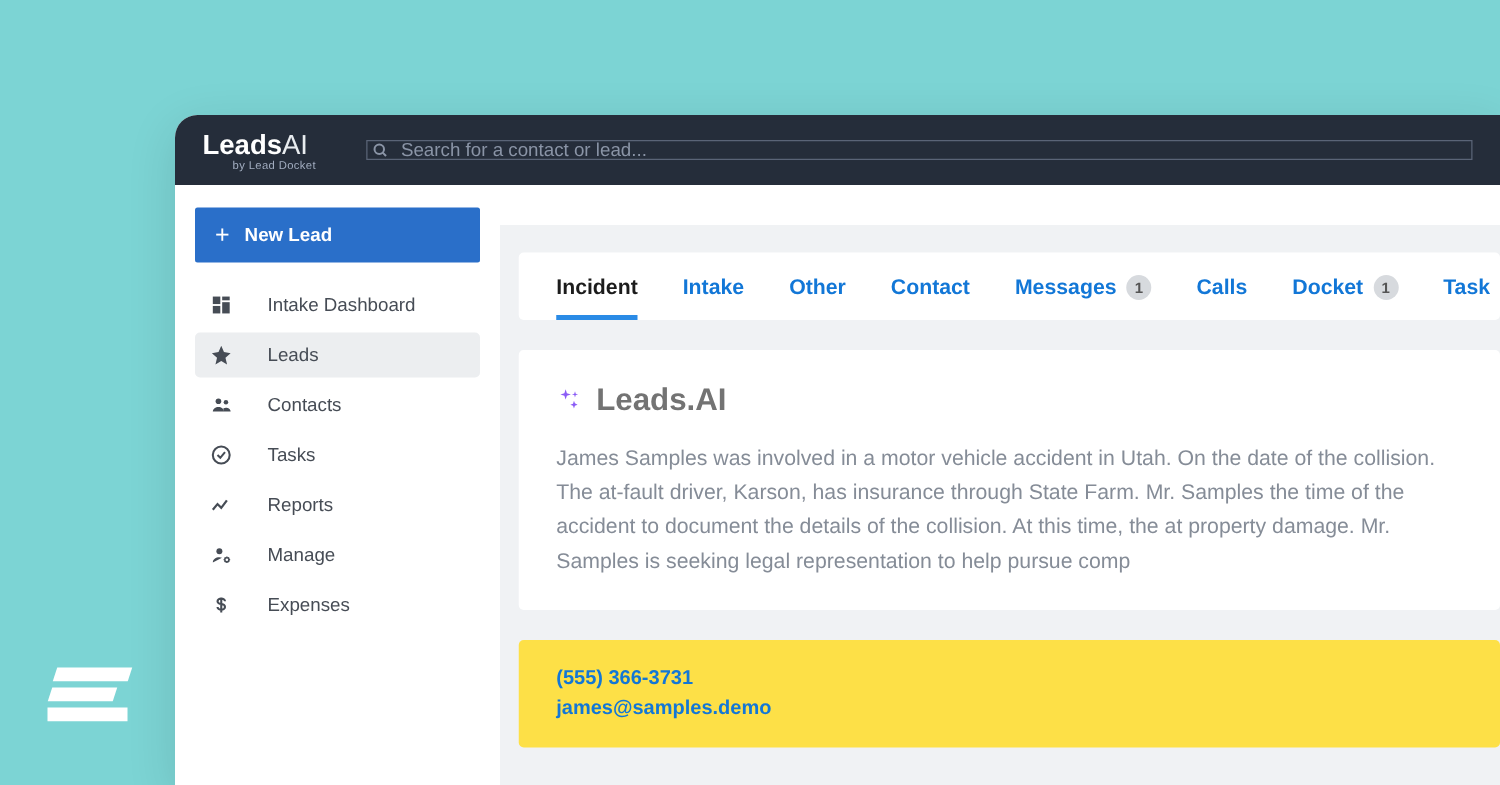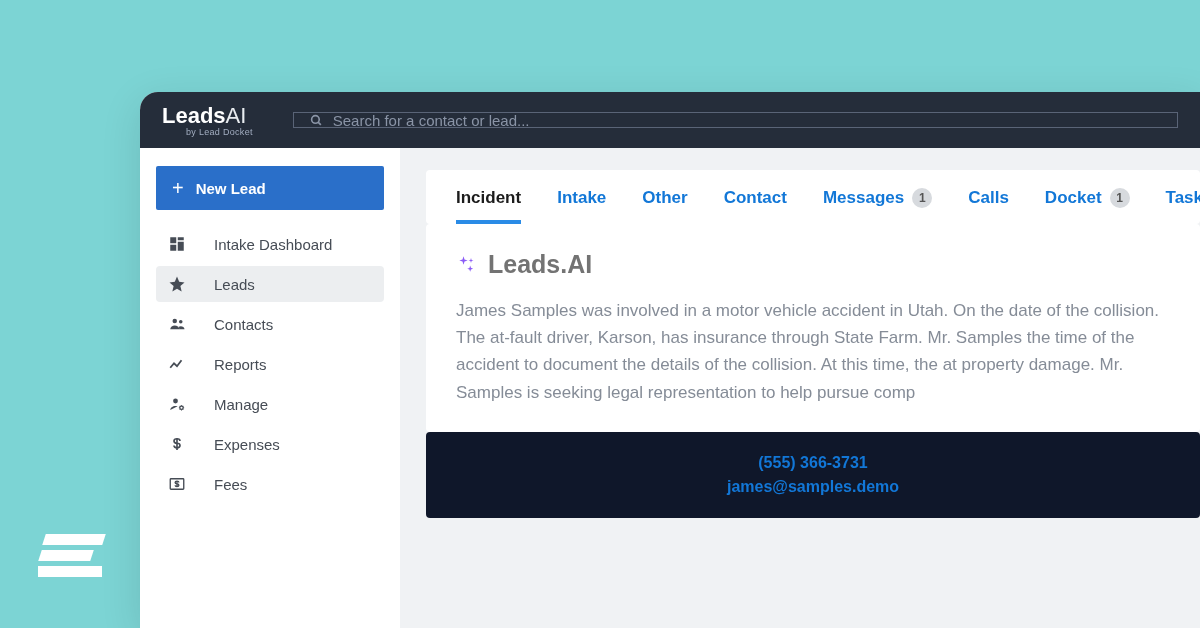--- a/index.html
+++ b/index.html
@@ -35,21 +35,21 @@
 .logo-strong { font-weight: 700; }
 .logo-thin { font-weight: 300; color: #e8ecef; }
 .logo-sub { font-size: 9px; color: #a2adc0; margin-top: -2px; letter-spacing: 0.3px; margin-left: 24px; }
 .search-wrap {
   flex: 1;
   height: 16px;
   background: #252d3a;
   border: 1px solid #5a6477;
   display: flex;
   align-items: center;
-  padding: 0 16px;
+  padding: 0 4px;
   gap: 10px;
   color: #8a94a6;
 }
 .search-wrap input {
   flex: 1;
   background: transparent;
   border: none;
   outline: none;
   color: #fff;
   font-size: 15px;
@@ -89,24 +89,26 @@
   color: #464c55;
   font-size: 15px;
   cursor: pointer;
   border-radius: 4px;
 }
 .nav-item.active { background: #eceef0; }
 .nav-icon { width: 18px; height: 18px; display: flex; align-items: center; justify-content: center; color: #464c55; flex-shrink: 0; }
 .main {
   flex: 1;
   background: #f0f2f4;
-  padding: 22px 0 22px 26px;
+  padding: 22px 0 22px 15px;
   display: flex;
   flex-direction: column;
+  gap: 24px;
   overflow: hidden;
+  margin-top: 32px;
 }
 .tabs-card {
   background: #fff;
   border-radius: 4px;
   padding: 18px 30px 0 30px;
   display: flex;
   gap: 36px;
 }
 .tab {
   color: #1277d7;
@@ -152,27 +154,26 @@
 }
 .summary-title { font-size: 25px; font-weight: 700; color: #737373; }
 .sparkle { color: #8b5cf6; }
 .summary-body {
   color: #858c97;
   font-size: 17px;
   line-height: 1.6;
   white-space: normal;
 }
 .contact-card {
-  background: #0f172a;
+  background: #fde047;
   border-radius: 4px;
   padding: 22px 30px;
   display: flex;
   flex-direction: column;
   gap: 6px;
-  align-items: center;
 }
 .contact-link { color: #1277d7; font-weight: 700; font-size: 16px; }
 .bg-logo {
   position: absolute;
   left: 38px;
   bottom: 46px;
   width: 64px;
   height: 48px;
   display: flex;
   flex-direction: column;
@@ -241,20 +242,29 @@
             <svg viewBox="0 0 24 24" width="18" height="18" fill="currentColor">
               <circle cx="9" cy="8" r="3"></circle>
               <circle cx="17" cy="9" r="2.4"></circle>
               <path d="M3 19c0-3 3-5 6-5s6 2 6 5H3zm12 0c0-1.2-.3-2.3-.9-3.2 1-.5 2-.8 2.9-.8 2.5 0 5 1.7 5 4h-7z"></path>
             </svg>
           </span>
         <span>Contacts</span>
       </div>
       <div class="nav-item">
         <span class="nav-icon">
+            <svg viewBox="0 0 24 24" width="18" height="18" fill="none" stroke="currentColor" stroke-width="2.2">
+              <circle cx="12" cy="12" r="9"></circle>
+              <path d="M8 12l3 3 5-6"></path>
+            </svg>
+          </span>
+        <span>Tasks</span>
+      </div>
+      <div class="nav-item">
+        <span class="nav-icon">
             <svg viewBox="0 0 24 24" width="18" height="18" fill="none" stroke="currentColor" stroke-width="2.4">
               <path d="M3 17l5-6 4 4 6-8"></path>
             </svg>
           </span>
         <span>Reports</span>
       </div>
       <div class="nav-item">
         <span class="nav-icon">
             <svg viewBox="0 0 24 24" width="18" height="18" fill="currentColor">
               <circle cx="10" cy="8" r="3.2"></circle>
@@ -265,29 +275,20 @@
           </span>
         <span>Manage</span>
       </div>
       <div class="nav-item">
         <span class="nav-icon">
             <svg viewBox="0 0 24 24" width="18" height="18" fill="none" stroke="currentColor" stroke-width="2.2">
               <path d="M12 4v16M16 8c0-1.7-1.8-3-4-3s-4 1.3-4 3 1.8 3 4 3 4 1.3 4 3-1.8 3-4 3-4-1.3-4-3"></path>
             </svg>
           </span>
         <span>Expenses</span>
-      </div>
-      <div class="nav-item">
-        <span class="nav-icon">
-            <svg viewBox="0 0 24 24" width="18" height="18" fill="none" stroke="currentColor" stroke-width="1.8">
-              <rect x="3" y="5" width="18" height="14" rx="1"></rect>
-              <path d="M12 8v8M14.5 10c0-1-1.1-1.8-2.5-1.8S9.5 9 9.5 10s1.1 1.8 2.5 1.8 2.5.8 2.5 1.8-1.1 1.8-2.5 1.8-2.5-.8-2.5-1.8"></path>
-            </svg>
-          </span>
-        <span>Fees</span>
       </div>
     </div>
 
     <div class="main">
       <div class="tabs-card">
         <div class="tab active">
             <span>Incident</span>
           </div>
         <div class="tab">
             <span>Intake</span>

